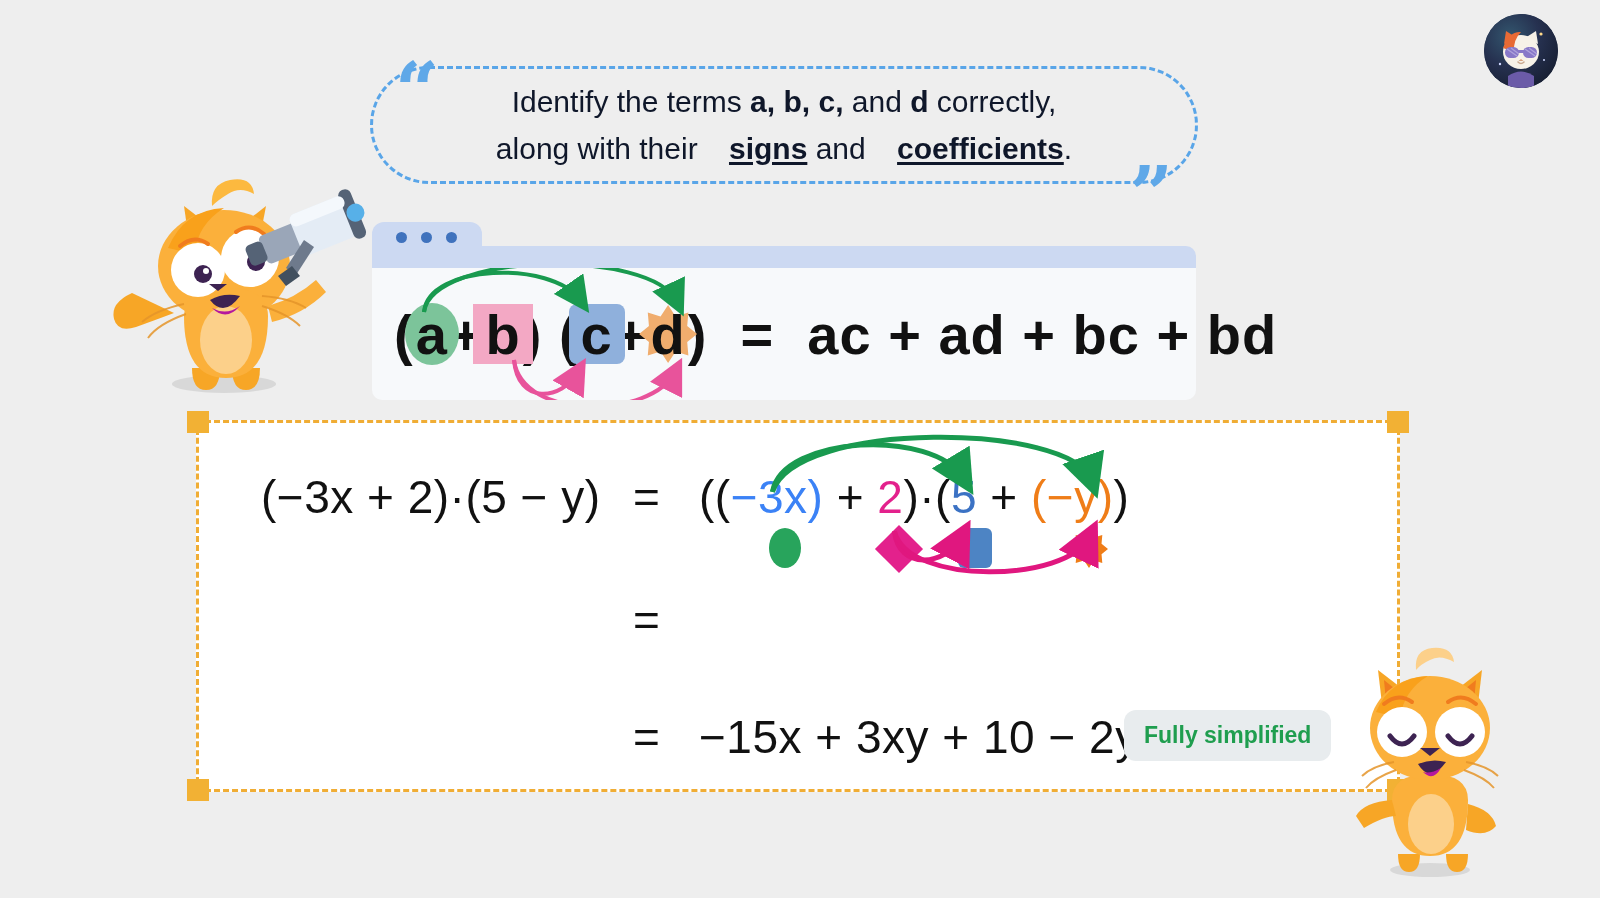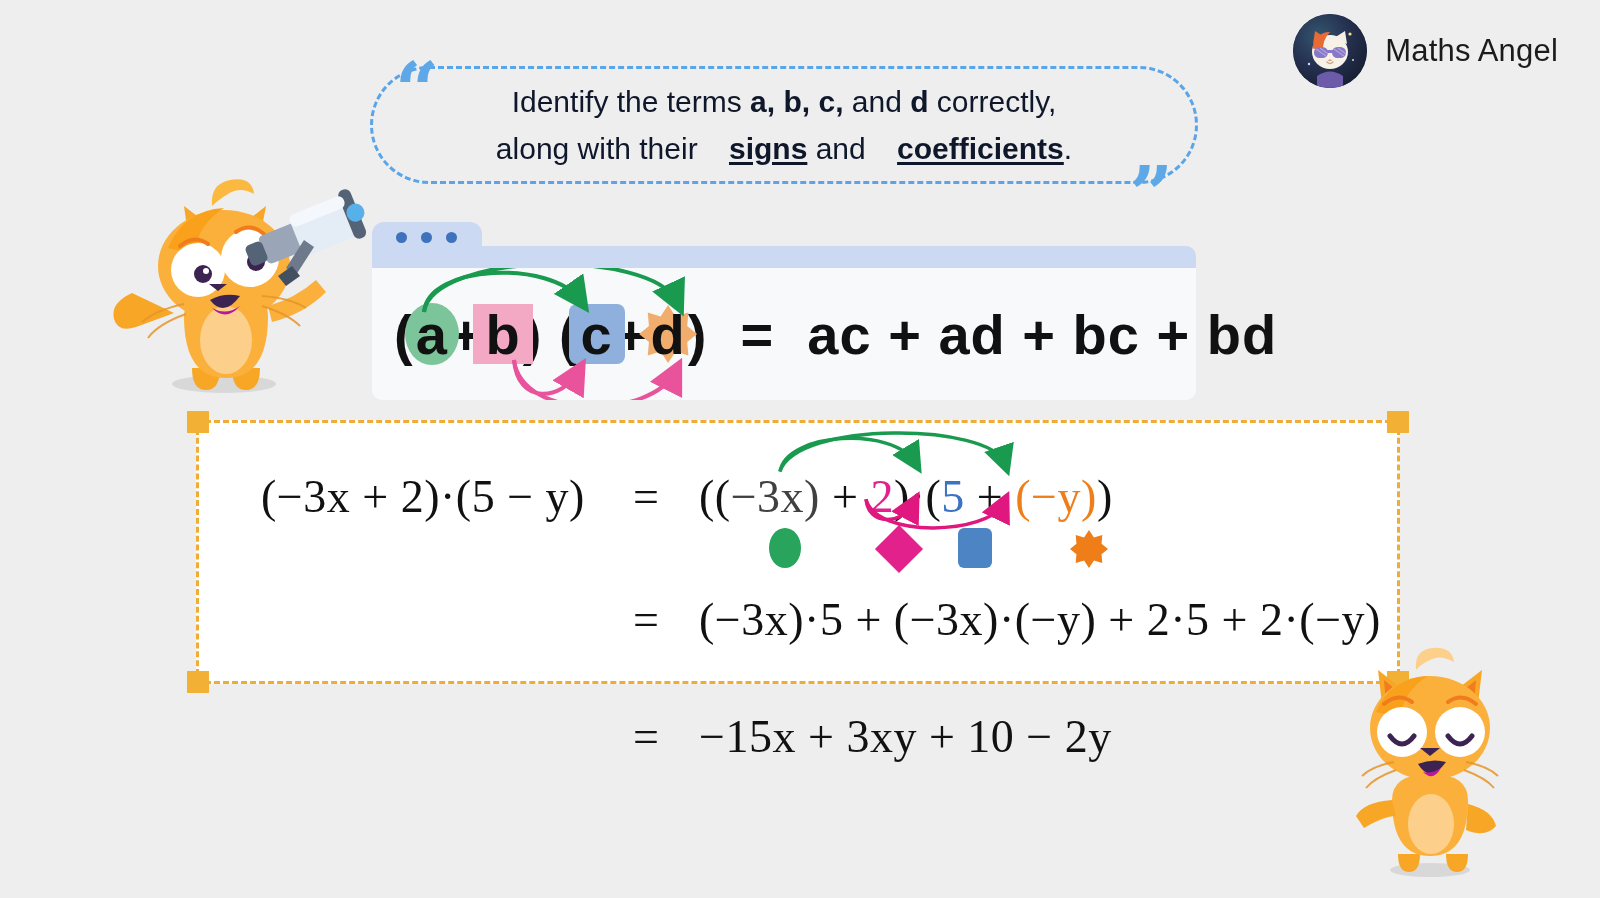--- a/index.html
+++ b/index.html
@@ -143,25 +143,24 @@
     clip-path: polygon(50% 0%,63% 20%,85% 13%,83% 36%,100% 50%,83% 64%,85% 87%,63% 80%,50% 100%,37% 80%,15% 87%,17% 64%,0% 50%,17% 36%,15% 13%,37% 20%);
   }
   .card-svg { position: absolute; left: 0; top: 0; width: 100%; height: 100%; pointer-events: none; z-index: 2; }
 
   
   .panel {
     position: absolute;
     left: 196px;
     top: 420px;
     width: 1204px;
-    height: 264px;
+    height: 372px;
     background: #ffffff;
     border: 3px dashed #f0ad35;
     box-sizing: border-box;
-    font-family: Liberation Serif, serif;
   }
   .handle {
     position: absolute;
     width: 22px; height: 22px;
     background: #f2b134;
   }
   .h-tl { left: -12px; top: -12px; }
   .h-tr { right: -12px; top: -12px; }
   .h-bl { left: -12px; bottom: -12px; }
   .h-br { right: -12px; bottom: -12px; }
@@ -174,21 +173,21 @@
     letter-spacing: 0.5px;
   }
   .line1-left { left: 62px; top: 47px; }
   .line1-eqsign { left: 434px; top: 47px; }
   .line1-right { left: 500px; top: 47px; }
   .line2-eqsign { left: 434px; top: 170px; }
   .line2-body { left: 500px; top: 170px; }
   .line3-eqsign { left: 434px; top: 287px; }
   .line3-body { left: 500px; top: 287px; }
 
-  .c-green { color: #404040; }
+  .c-green { color: #3b82f6; }
   .c-pink { color: #e3218c; }
   .c-blue { color: #3b72c4; }
   .c-orange { color: #ef7d18; }
 
   .badge-pill {
     position: absolute;
     left: 925px;
     top: 287px;
     background: #e8ecee;
     color: #1f9e4f;
@@ -238,21 +237,20 @@
       <path d="M19 34 q6 -17 18 -16 q-8 8 -7 20 z" fill="#e86a34"></path>
       <rect x="21" y="33" width="14" height="11" rx="5.5" fill="#8878c8"></rect>
       <rect x="39" y="33" width="14" height="11" rx="5.5" fill="#8878c8"></rect>
       <rect x="34" y="36" width="6" height="3" fill="#8878c8"></rect>
       <path d="M23 35 l10 7 M27 34 l8 6" stroke="#b9aee0" stroke-width="1.3" opacity="0.8"></path>
       <path d="M41 35 l10 7 M45 34 l8 6" stroke="#b9aee0" stroke-width="1.3" opacity="0.8"></path>
       <path d="M34 48 q3 3 6 0" stroke="#caa98f" stroke-width="1.6" fill="none" stroke-linecap="round"></path>
       <path d="M37 45 l-2.5 2 h5 z" fill="#d8a07c"></path>
     </svg>
   </div>
-  <div class="brand-name">Maths Angel</div>
 </div>
 
 <div class="bubble">
   <span class="quote-mark quote-open">“</span>
   <span class="quote-mark quote-close">”</span>
   <div class="bubble-text">
     <span>Identify the terms </span><b>a, b, c,</b><span> and </span><b>d</b><span> correctly,</span><br>
     <span>along with their </span><u>signs</u><span> and </span><u>coefficients</u><span>.</span>
   </div>
 </div>
@@ -314,24 +312,24 @@
         <path d="M0,0 L9,4.5 L0,9 z" fill="#e0177f"></path>
       </marker>
     </defs>
     <path d="M576 70 C 586 12, 740 6, 770 56" stroke="#199a4f" stroke-width="5" fill="none" marker-end="url(#gB)"></path>
     <path d="M576 70 C 600 -4, 880 0, 900 58" stroke="#199a4f" stroke-width="5" fill="none" marker-end="url(#pB)" style="marker-end:url(#gB)"></path>
     <path d="M700 110 C 704 150, 752 146, 768 116" stroke="#e0177f" stroke-width="5" fill="none" marker-end="url(#pB)"></path>
     <path d="M700 110 C 714 166, 876 162, 898 116" stroke="#e0177f" stroke-width="5" fill="none" marker-end="url(#pB)"></path>
   </svg>
 
   <div class="eq-line line2-eqsign">=</div>
-  <div class="eq-line line2-body">(−3x)·5 + (−3x)·(−y) + 2·5 + 2·(−y)</div>
 
   <div class="eq-line line3-eqsign">=</div>
   <div class="eq-line line3-body">−15x + 3xy + 10 − 2y</div>
+  <div class="badge-pill">Fully simplified</div>
 </div>
 
 <div class="cat-left">
   <svg viewBox="0 0 300 268" width="300" height="268" aria-hidden="true">
     <ellipse cx="152" cy="256" rx="52" ry="9" fill="#d8d8d8"></ellipse>
     <path d="M60 165 q-22 10 -18 26 q4 14 22 8 q22 -8 38 -14 z" fill="#f7a626"></path>
     <path d="M118 120 l-6 -42 l26 20 z" fill="#f7a626"></path>
     <path d="M186 120 l8 -42 l-28 22 z" fill="#f7a626"></path>
     <path d="M122 118 l-3 -27 l16 13 z" fill="#f07c1e"></path>
     <path d="M183 118 l5 -27 l-18 14 z" fill="#f07c1e"></path>

